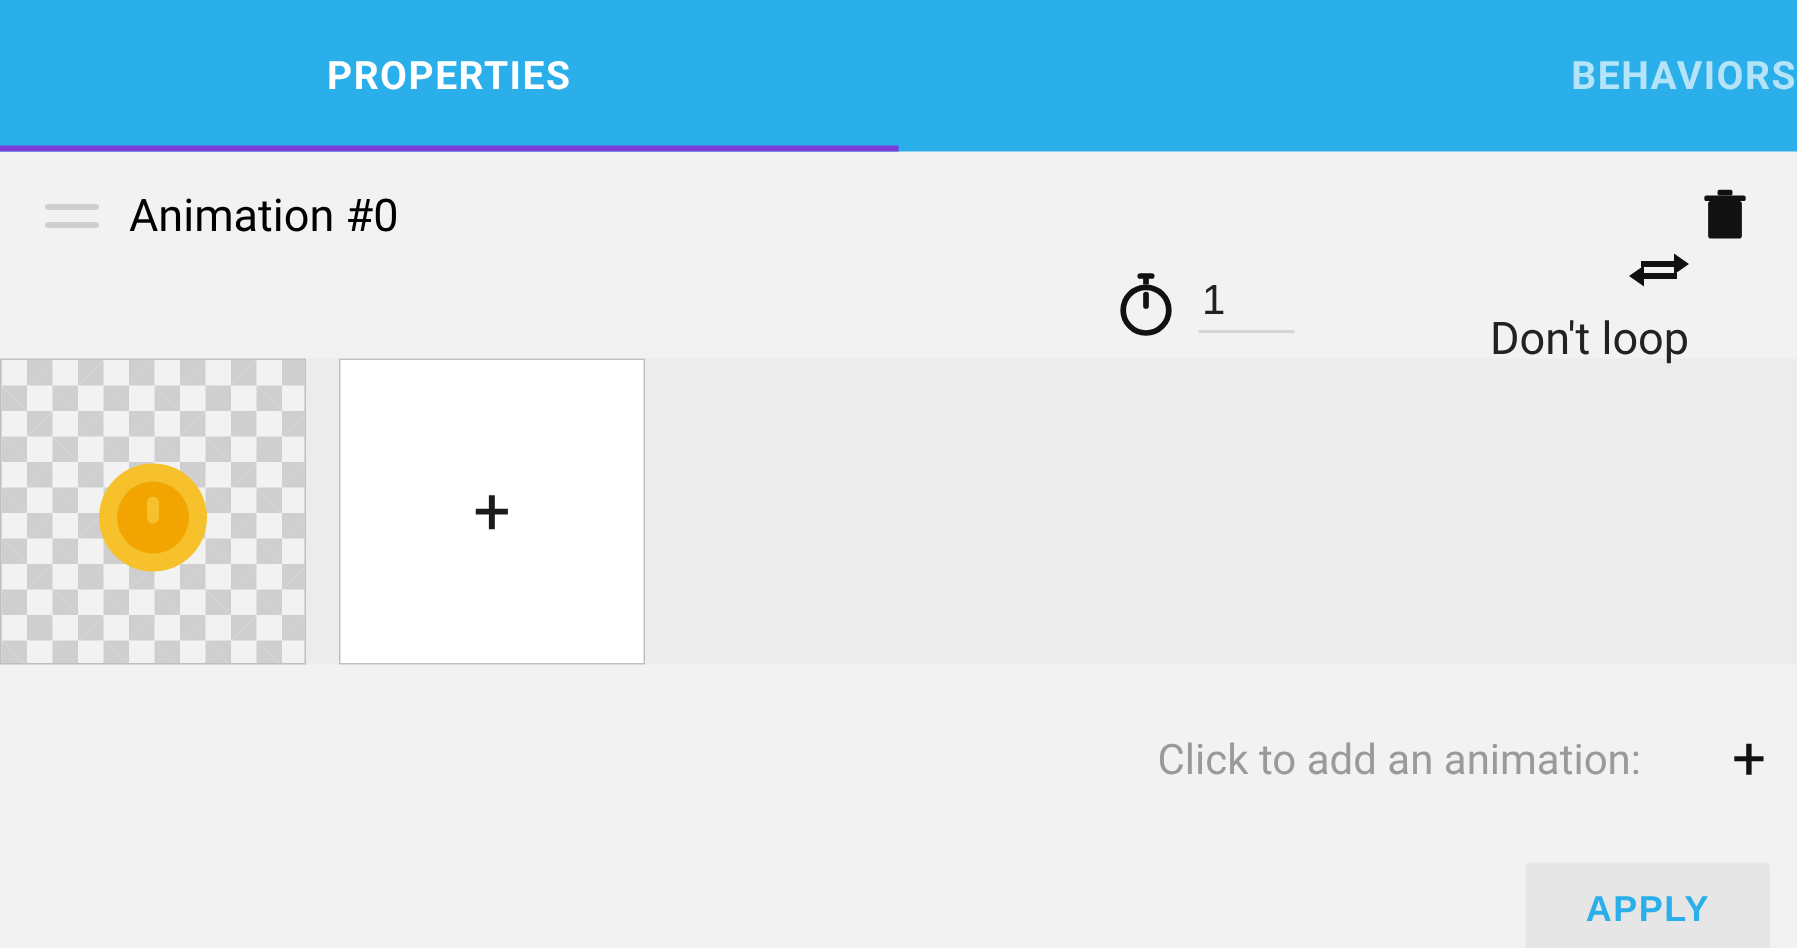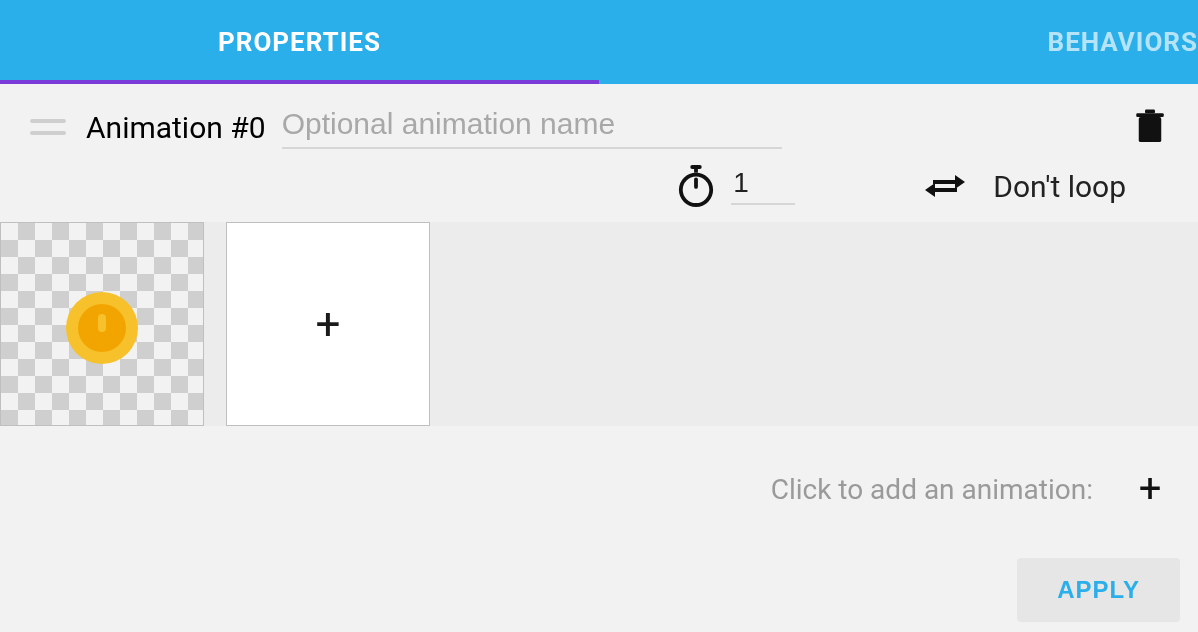--- a/index.html
+++ b/index.html
@@ -1,21 +1,21 @@
 <!DOCTYPE html>
 <html><head>
 <meta charset="utf-8">
 <style>
   * { box-sizing: border-box; margin: 0; padding: 0; }
   html, body { width: 1198px; height: 632px; font-family: -apple-system, BlinkMacSystemFont, "Segoe UI", Roboto, Arial, sans-serif; background: #f2f2f2; overflow: hidden; }
 
   .tabbar {
     display: flex;
     width: 100%;
-    height: 84px;
+    height: 101px;
     background: #2aafea;
   }
   .tab {
     flex: 1;
     display: flex;
     align-items: center;
     justify-content: center;
     color: #ffffff;
     font-size: 26px;
     font-weight: 700;
@@ -90,24 +90,25 @@
     border: none;
     border-bottom: 2px solid #d6d6d6;
     background: transparent;
     font-size: 28px;
     color: #222;
     padding: 0 2px 4px 2px;
     outline: none;
   }
   .loop-group {
     display: flex;
-    align-items: center;
-    gap: 28px;
+    align-items: flex-end;
+    gap: 12px;
     margin-left: 110px;
     cursor: pointer;
+    flex-direction: column;
   }
   .loop-label { font-size: 30px; color: #222; }
 
   
   .frames-row {
     display: flex;
     gap: 22px;
     padding: 0 0 0 0;
     background: #ececec;
   }
@@ -141,22 +142,22 @@
     font-weight: 400;
     color: #1b1b1b;
     line-height: 1;
   }
 
   
   .add-anim-row {
     display: flex;
     align-items: center;
     justify-content: flex-end;
-    gap: 39px;
-    padding: 36px 30px 20px 0;
+    gap: 54px;
+    padding: 36px 14px 20px 0;
     height: 110px;
   }
   .add-anim-label { font-size: 28px; color: #9a9a9a; }
   .add-anim-btn {
     width: 36px; height: 36px;
     display: flex; align-items: center; justify-content: center;
     cursor: pointer;
   }
   .add-anim-btn .plus { font-size: 40px; color: #111; }
 
@@ -193,21 +194,20 @@
 </div>
 
 <div class="content">
 
   <div class="anim-header">
     <div class="drag-handle">
       <div class="line"></div>
       <div class="line"></div>
     </div>
     <div class="anim-title">Animation #0</div>
-    <input class="anim-name-input" type="text" placeholder="Optional animation name" style="">
     <div class="spacer"></div>
     <div class="trash-btn">
       <svg width="30" height="36" viewBox="0 0 24 28">
         <rect x="3" y="6" width="18" height="20" rx="1.5" fill="#111"></rect>
         <rect x="1" y="3" width="22" height="3" rx="1" fill="#111"></rect>
         <rect x="8" y="0" width="8" height="3" rx="1" fill="#111"></rect>
       </svg>
     </div>
   </div>
 

